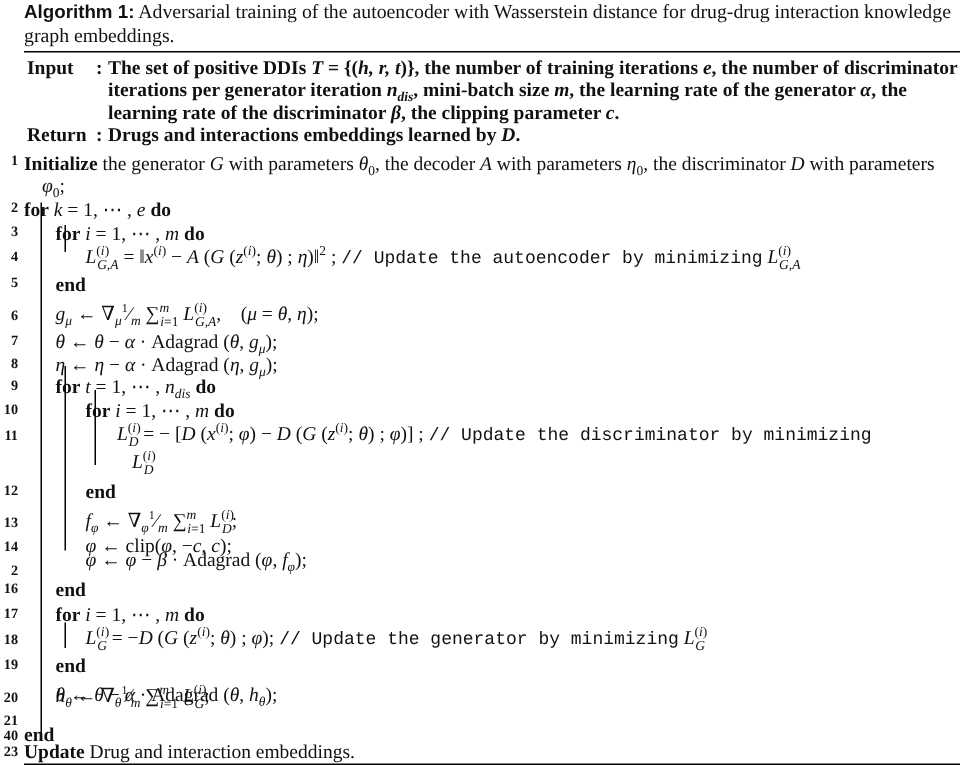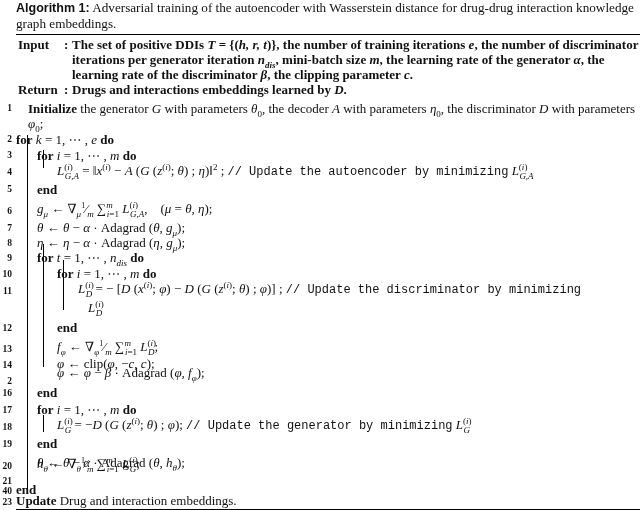--- a/index.html
+++ b/index.html
@@ -45,21 +45,21 @@
 
 <div class="vbar" style="left:27px; top:135px; height:355px"></div>
 <div class="vbar" style="left:43px; top:150px; height:18px"></div>
 <div class="vbar" style="left:43px; top:244px; height:123px"></div>
 <div class="vbar" style="left:63px; top:260px; height:50px"></div>
 <div class="vbar" style="left:43px; top:415px; height:17px"></div>
 
 <div>
 
   <span class="ln" style="top:101px">1</span>
-  <div class="line" style="left:28px; top:101px"><span class="kw">Initialize</span> the generator <span class="m">G</span> with parameters <span class="m">θ</span><sub>0</sub>, the decoder <span class="m">A</span> with parameters <span class="m">η</span><sub>0</sub>, the discriminator <span class="m">D</span> with parameters</div>
+  <div class="line" style="left:16px; top:101px"><span class="kw">Initialize</span> the generator <span class="m">G</span> with parameters <span class="m">θ</span><sub>0</sub>, the decoder <span class="m">A</span> with parameters <span class="m">η</span><sub>0</sub>, the discriminator <span class="m">D</span> with parameters</div>
   <div class="line" style="left:28px; top:116px"><span class="m">φ</span><sub>0</sub>;</div>
 
   <span class="ln" style="top:132px">2</span>
   <div class="line" style="left:16px; top:132px"><span class="kw">for</span> <span class="m">k</span> = 1, ⋯ , <span class="m">e</span> <span class="kw">do</span></div>
 
   <span class="ln" style="top:148px">3</span>
   <div class="line" style="left:37px; top:148px"><span class="kw">for</span> <span class="m">i</span> = 1, ⋯ , <span class="m">m</span> <span class="kw">do</span></div>
 
   <span class="ln" style="top:165px">4</span>
   <div class="line" style="left:57px; top:163px"><span class="m">L</span><sup>(<span class="m">i</span>)</sup><sub style="margin-left:-8px"><span class="m">G,A</span></sub> = ‖<span class="m">x</span><sup>(<span class="m">i</span>)</sup> − <span class="m">A</span> (<span class="m">G</span> (<span class="m">z</span><sup>(<span class="m">i</span>)</sup>; <span class="m">θ</span>) ; <span class="m">η</span>)‖<sup>2</sup> ; <span class="mono">// Update the autoencoder by minimizing</span> <span class="m">L</span><sup>(<span class="m">i</span>)</sup><sub style="margin-left:-8px"><span class="m">G,A</span></sub></div>

